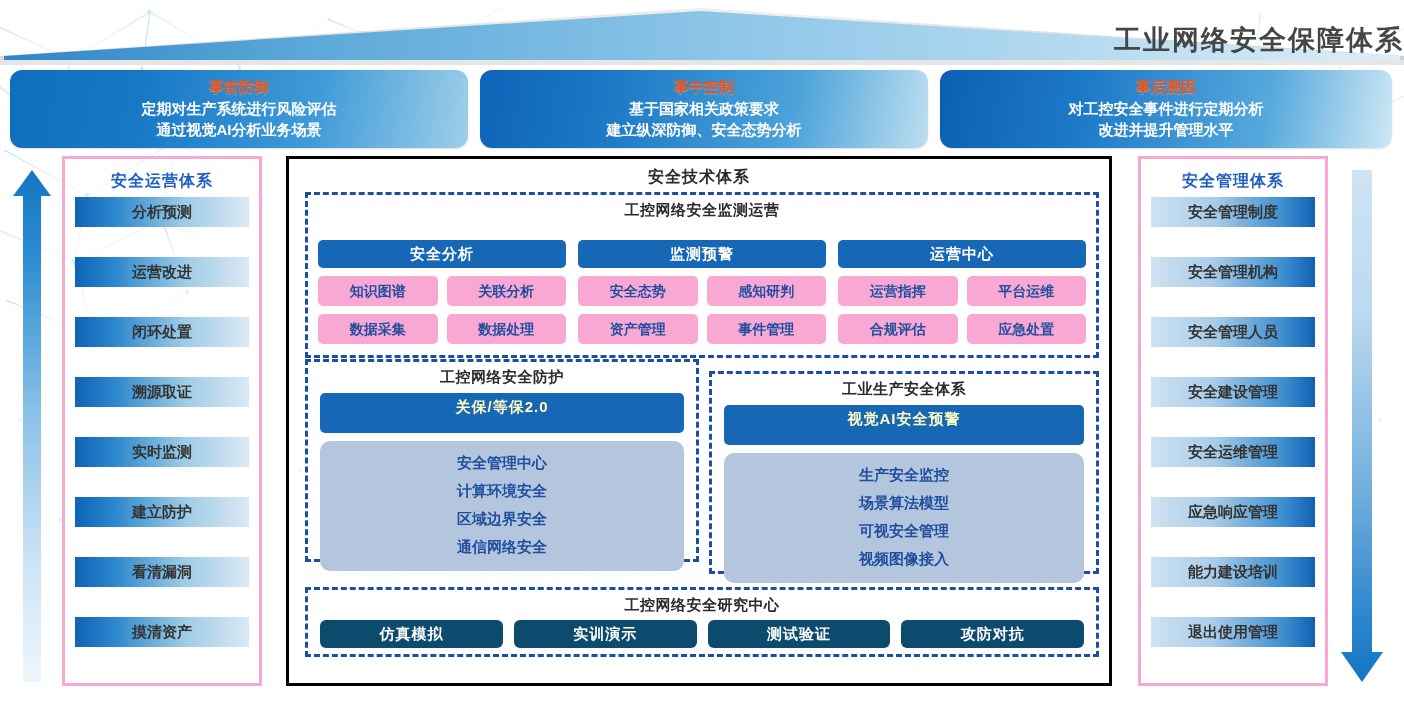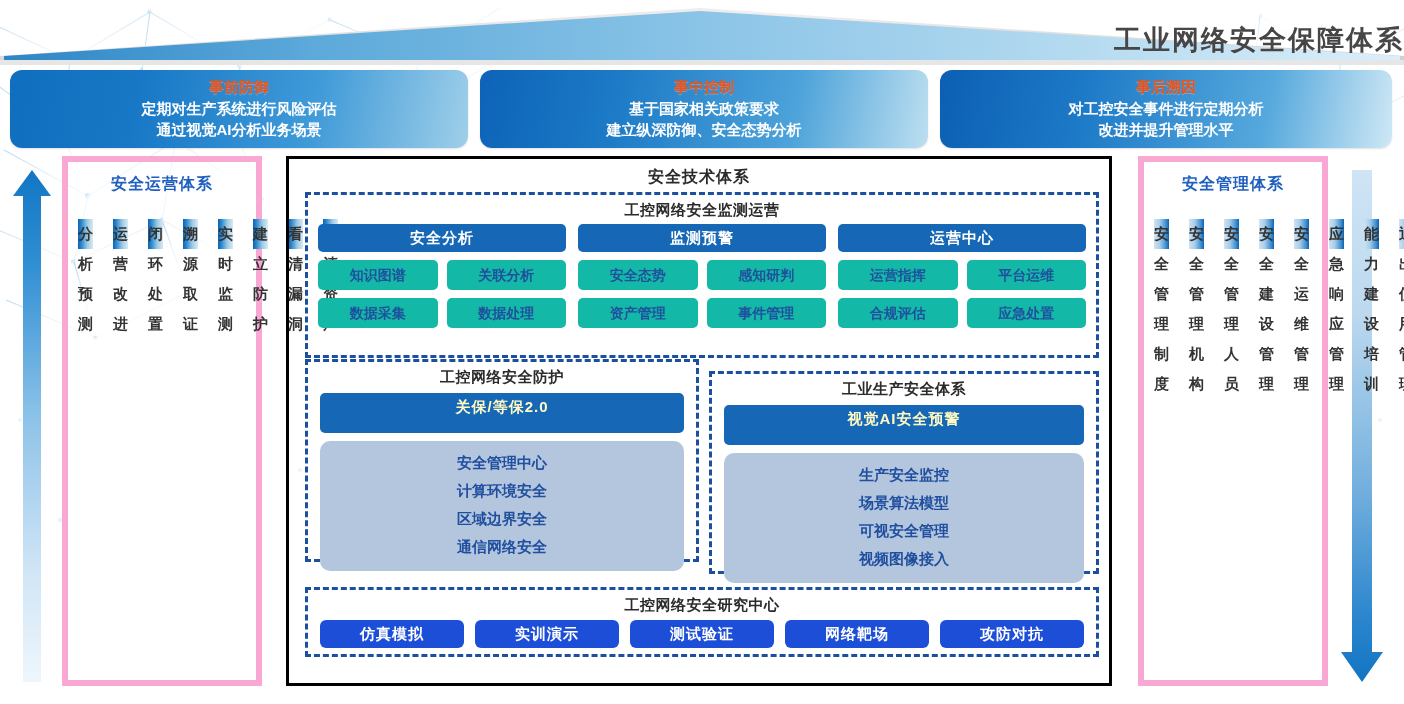--- a/index.html
+++ b/index.html
@@ -50,29 +50,29 @@
   .banner-title {
     font-size: 15px; font-weight: bold; color: #e8541c;
     line-height: 22px;
     text-shadow: 0 1px 0 rgba(255,255,255,.25);
   }
   .banner-line { font-size: 15px; font-weight: bold; line-height: 21px; color:#ffffff; }
 
   
   .side-box {
     position: absolute; top: 156px; height: 530px;
-    border: 6px solid #f9a8d4; background: transparent; z-index: 2;
+    border: 3px solid #f9a8d4; background: transparent; z-index: 2;
   }
   .side-box.left  { left: 62px;  width: 200px; }
   .side-box.right { left: 1138px; width: 190px; }
   .side-title {
     text-align: center; font-size: 16px; font-weight: bold; color: #1f5fc0;
     margin-top: 12px; letter-spacing: 1px;
   }
-  .side-items { margin-top: 24px; display: flex; flex-direction: row; }
+  .side-items { margin-top: 5px; display: flex; flex-direction: column; }
   .side-item {
     height: 30px; line-height: 30px; text-align: center;
     font-size: 15px; font-weight: bold; color: #333333;
     margin: 0 10px 0 10px;
   }
   .side-box.left .side-item  { background: linear-gradient(90deg,#0e63b5 0%,#2a86cd 22%,#9ccbe6 62%,#dbe9f4 100%); }
   .side-box.right .side-item { background: linear-gradient(90deg,#cfe2f2 0%,#a9cde9 38%,#3f8fd0 80%,#0f62b4 100%); }
   .side-spacer { height: 30px; }
 
   
@@ -96,32 +96,32 @@
     position: absolute;
   }
 
   
   .sec-monitor { left: 16px; top: 33px; width: 794px; height: 166px; }
   .sec-head {
     text-align: center; font-size: 15px; font-weight: bold; color: #2b2b2b;
     margin-top: 6px; letter-spacing: .5px;
   }
   .cols3 {
-    display: flex; gap: 12px; padding: 0 10px; margin-top: 4px;
+    display: flex; gap: 12px; padding: 0 10px; margin-top: 20px;
   }
   .col3 { flex: 1; }
   .col-head {
     height: 28px; line-height: 28px; text-align: center;
     background: #1667b5; color: #ffffff; font-size: 15px; font-weight: bold;
     border-radius: 5px; letter-spacing: 1px;
   }
   .chip-row { display: flex; gap: 9px; margin-top: 8px; }
   .chip {
     flex: 1; height: 30px; line-height: 30px; text-align: center;
-    background: #14b8a6; color: #1f4f9e; font-size: 14px; font-weight: bold;
+    background: #f9a8d4; color: #1f4f9e; font-size: 14px; font-weight: bold;
     border-radius: 5px;
   }
 
   
   .sec-protect { left: 16px; top: 200px; width: 394px; height: 203px; }
   .sec-produce { left: 420px; top: 212px; width: 390px; height: 203px; }
   .bigbar {
     height: 40px; line-height: 27px; text-align: center;
     background: #1667b5; color: #fef9c3; font-size: 15px; font-weight: bold;
     border-radius: 5px; margin: 6px 12px 0 12px; letter-spacing: 1px;
@@ -133,21 +133,21 @@
   .list-line {
     text-align: center; font-size: 15px; font-weight: bold; color: #1f4f9e;
     line-height: 28px;
   }
 
   
   .sec-research { left: 16px; top: 428px; width: 794px; height: 70px; }
   .btn-row { display: flex; gap: 11px; padding: 0 12px; margin-top: 5px; }
   .rbtn {
     flex: 1; height: 28px; line-height: 28px; text-align: center;
-    background: #1d4ed8; color: #ffffff; font-size: 15px; font-weight: bold;
+    background: #0c4a6e; color: #ffffff; font-size: 15px; font-weight: bold;
     border-radius: 6px; letter-spacing: 1px;
   }
 </style>
 </head>
 <body>
 
 <div id="root">
 
   <svg class="bg-net" width="1404" height="704" viewBox="0 0 1404 704">
     <defs>
@@ -393,19 +393,18 @@
         <div class="list-line">视频图像接入</div>
       </div>
     </div>
 
     <div class="dashed sec-research">
       <div class="sec-head">工控网络安全研究中心</div>
       <div class="btn-row">
         <div class="rbtn">仿真模拟</div>
         <div class="rbtn">实训演示</div>
         <div class="rbtn">测试验证</div>
-        <div class="rbtn">网络靶场</div>
         <div class="rbtn">攻防对抗</div>
       </div>
     </div>
 
   </div>
 </div>
 
 </body></html>

